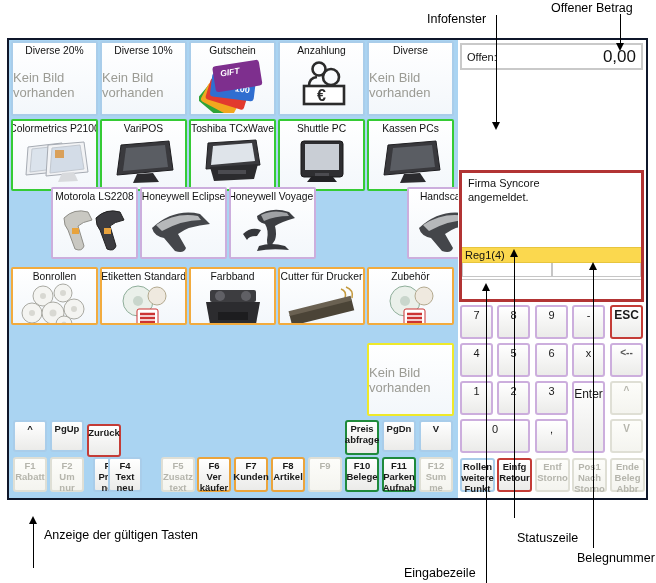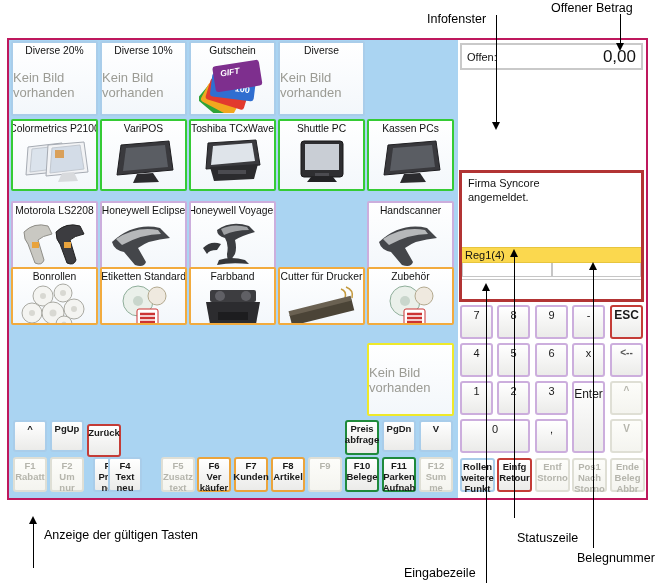--- a/index.html
+++ b/index.html
@@ -1,21 +1,21 @@
 <!DOCTYPE html>
 <html><head>
 <meta charset="utf-8">
 <style>
   html,body{margin:0;padding:0;}
   body{width:656px;height:583px;position:relative;background:#fff;
        font-family:"Liberation Sans",sans-serif;overflow:hidden;}
 
   
   .pos{position:absolute;left:7px;top:38px;width:641px;height:462px;
-       background:#aad4f2;border:2px solid #be185d;box-sizing:border-box;}
+       background:#aad4f2;border:2px solid #0f172a;box-sizing:border-box;}
 
   
   .grid-row{position:absolute;left:2px;display:flex;gap:2px;}
   .cell{width:87px;box-sizing:border-box;border-radius:2px;display:flex;
         flex-direction:column;align-items:center;
         background:linear-gradient(#ffffff,#f3f7fb);overflow:hidden;}
   .b1{border:2px solid #a9cdea}
   .b2{border:2px solid #35cb35}
   .b3{border:2px solid #ccaedd}
   .b4{border:2px solid #f2ab3e}
@@ -109,20 +109,34 @@
               <text x="36" y="34" font-size="9" fill="#fff" font-weight="bold">100</text>
             </g>
           <g transform="rotate(-9 38 20)">
               <rect x="15" y="6" width="47" height="26" rx="3" fill="#7e2f8e"></rect>
               <text x="22" y="17" font-size="8.5" fill="#fff" font-weight="bold" font-style="italic">GIFT</text>
             </g>
         </svg>
       </div>
     </div>
     <div class="cell b1">
+      <div class="ctitle">Anzahlung</div>
+      <div class="cicon">
+        <svg width="62" height="50" viewBox="0 0 62 50">
+          <g fill="none" stroke="#2b2b2b" stroke-width="2.6">
+            <circle cx="28" cy="9" r="6.5"></circle>
+            <circle cx="40" cy="17" r="8"></circle>
+            <path d="M18 26 q0 -8 8 -9"></path>
+            <rect x="13" y="26" width="40" height="18" fill="#fff"></rect>
+          </g>
+          <text x="26" y="41" font-size="16" font-weight="bold" fill="#2b2b2b">€</text>
+        </svg>
+      </div>
+    </div>
+    <div class="cell b1">
       <div class="ctitle">Diverse</div>
       <div class="noimg">Kein Bild vorhanden</div>
     </div>
   </div>
 
   <div class="grid-row" style="top:79px;height:72px;">
     <div class="cell b2">
       <div class="ctitle">Colormetrics P2100</div>
       <div class="cicon">
         <svg width="74" height="46" viewBox="0 0 74 46">
@@ -172,21 +186,21 @@
       <div class="cicon">
         <svg width="74" height="46" viewBox="0 0 74 46">
           <polygon points="14,6 62,2 66,31 10,36" fill="#39393d" stroke="#1f1f22"></polygon>
           <polygon points="19,9 58,6 61,28 16,32" fill="#5a5d63"></polygon>
           <polygon points="30,35 46,34 52,43 26,44" fill="#2b2b2e"></polygon>
         </svg>
       </div>
     </div>
   </div>
 
-  <div class="grid-row" style="top:161px;height:72px;">
+  <div class="grid-row" style="top:147px;height:72px;margin-left:40px;">
     <div class="cell b3">
       <div class="ctitle">Motorola LS2208</div>
       <div class="cicon">
         <svg width="70" height="48" viewBox="0 0 70 48">
           <path d="M4 12 Q14 2 28 6 L32 14 Q22 16 18 20 L24 40 Q22 46 15 43 L8 24 Q4 20 4 12 Z" fill="#c9c8c2" stroke="#8f8e88"></path>
           <rect x="12" y="22" width="7" height="6" fill="#e8a33d"></rect>
           <path d="M36 12 Q46 2 60 6 L64 14 Q54 16 50 20 L56 40 Q54 46 47 43 L40 24 Q36 20 36 12 Z" fill="#3c3c40" stroke="#222"></path>
           <rect x="44" y="22" width="7" height="6" fill="#e8a33d"></rect>
         </svg>
       </div>

